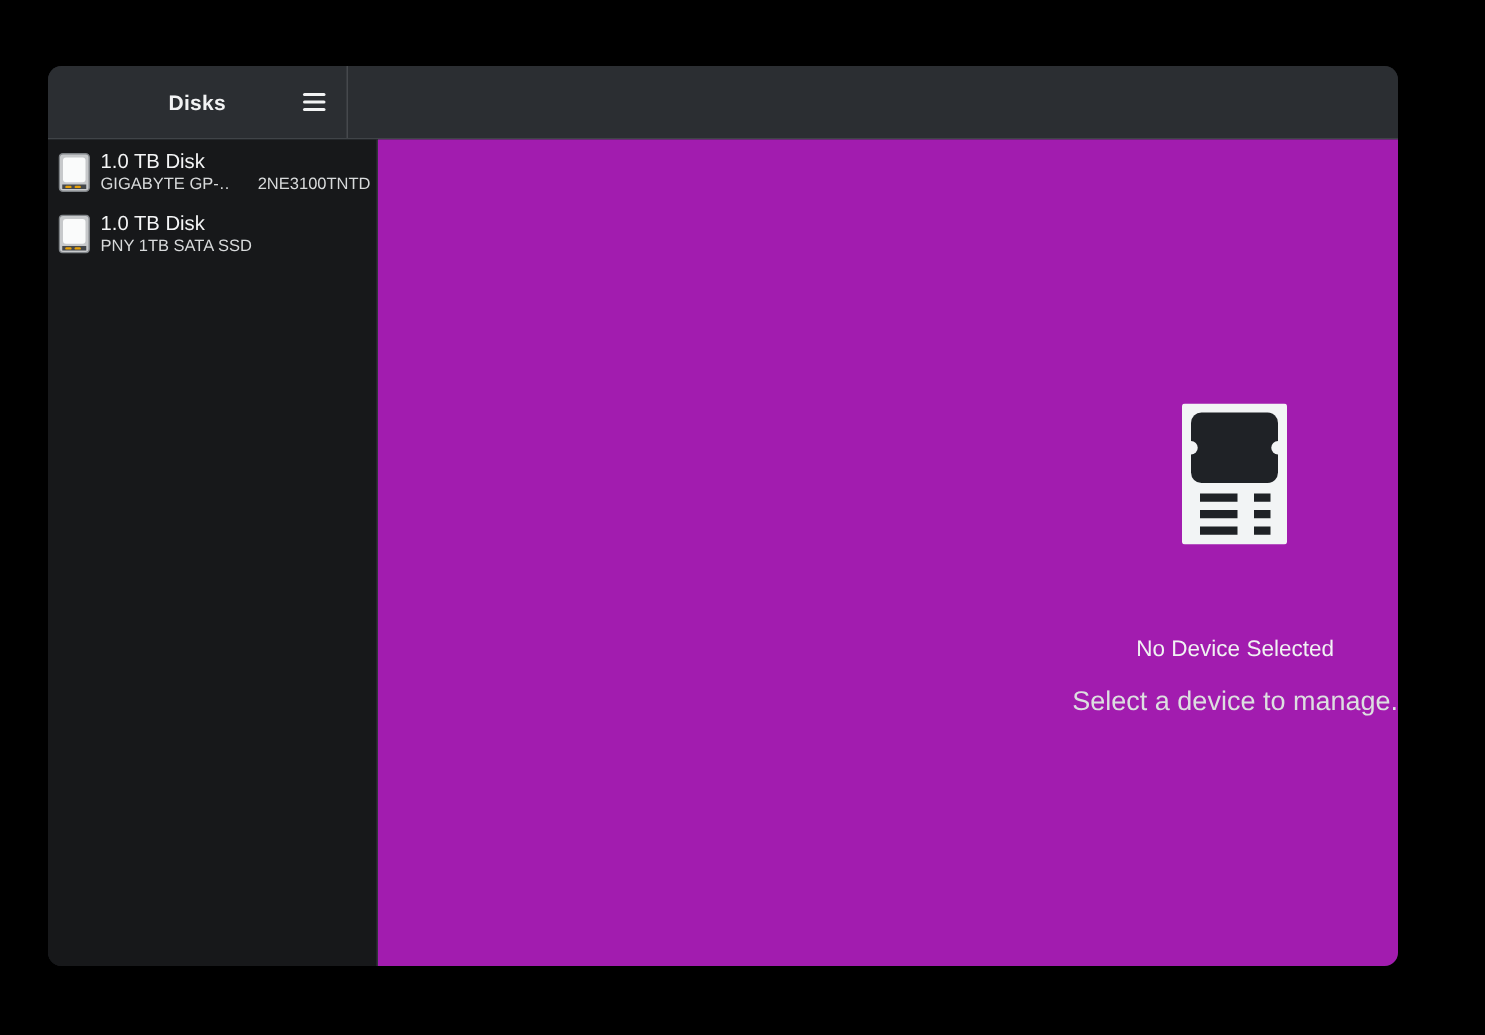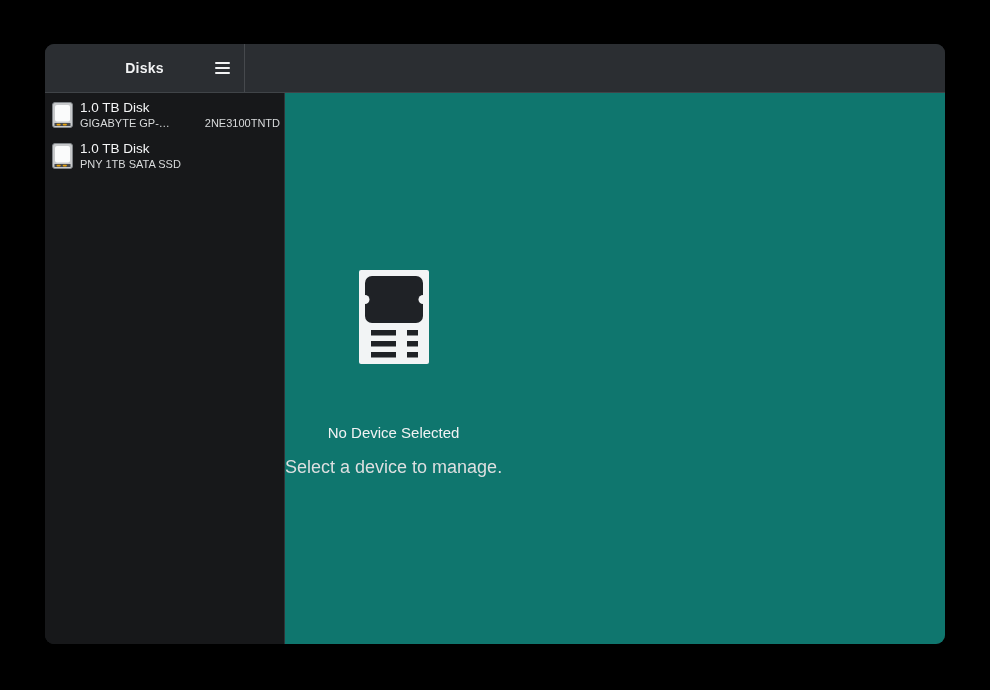--- a/index.html
+++ b/index.html
@@ -4,21 +4,21 @@
 <style>
   * { margin:0; padding:0; box-sizing:border-box; }
   html,body { width:990px; height:690px; }
   body {
     background:#000;
     font-family:"Liberation Sans", sans-serif;
     position:relative;
     overflow:hidden;
   }
   .window {
-    position:absolute; left:45px; top:44px;
+    position:absolute; left:32px; top:44px;
     width:900px; height:600px;
     border-radius:9px; overflow:hidden;
     background:#1f2226;
     box-shadow:0 6px 26px rgba(0,0,0,.9);
     display:flex; flex-direction:column;
   }
   
   .titlebar {
     flex:none; height:49px; display:flex;
     background:#2b2e32;
@@ -36,41 +36,41 @@
     border-radius:6px; display:flex; align-items:center; justify-content:center;
     cursor:pointer;
   }
   .hamburger { display:flex; flex-direction:column; gap:3px; }
   .hamburger span { display:block; width:15px; height:2px; background:#f2f3f4; border-radius:1px; }
   .main-header { flex:1; }
 
   
   .body { flex:1; display:flex; min-height:0; }
   .sidebar {
-    flex:none; width:240px; background:#17181a;
+    flex:none; width:220px; background:#17181a;
     border-right:1px solid #303438;
     display:flex; flex-direction:column; padding-top:1px;
   }
   .disk-row {
     flex:none; height:41px; display:flex; align-items:center;
     padding:0 4px 0 7px; gap:7px; cursor:pointer;
   }
   .disk-icon { flex:none; display:flex; }
   .texts { flex:1; min-width:0; display:flex; flex-direction:column; gap:1px; padding-top:1px; }
   .row-title { font-size:13.5px; color:#f4f5f6; line-height:16px; white-space:nowrap; }
   .row-sub {
     display:flex; justify-content:space-between; align-items:baseline;
     font-size:11px; color:#d8dadb; line-height:13px;
   }
   .row-model { white-space:nowrap; overflow:hidden; }
   .row-serial { white-space:nowrap; margin-left:20px; flex:none; }
 
   .main {
-    flex:1; background:#0f766e;
-    display:flex; align-items:center; justify-content:flex-start;
+    flex:1; background:#a21caf;
+    display:flex; align-items:center; justify-content:flex-end;
   }
   .empty { display:flex; flex-direction:column; align-items:center; padding-top:10px; }
   .empty-title { margin-top:56px; font-size:15px; color:#f1f2f3; }
   .empty-sub   { margin-top:16px; font-size:18px; color:#dddfe0; }
 </style>
 </head>
 <body>
 
 <div class="window">
 

